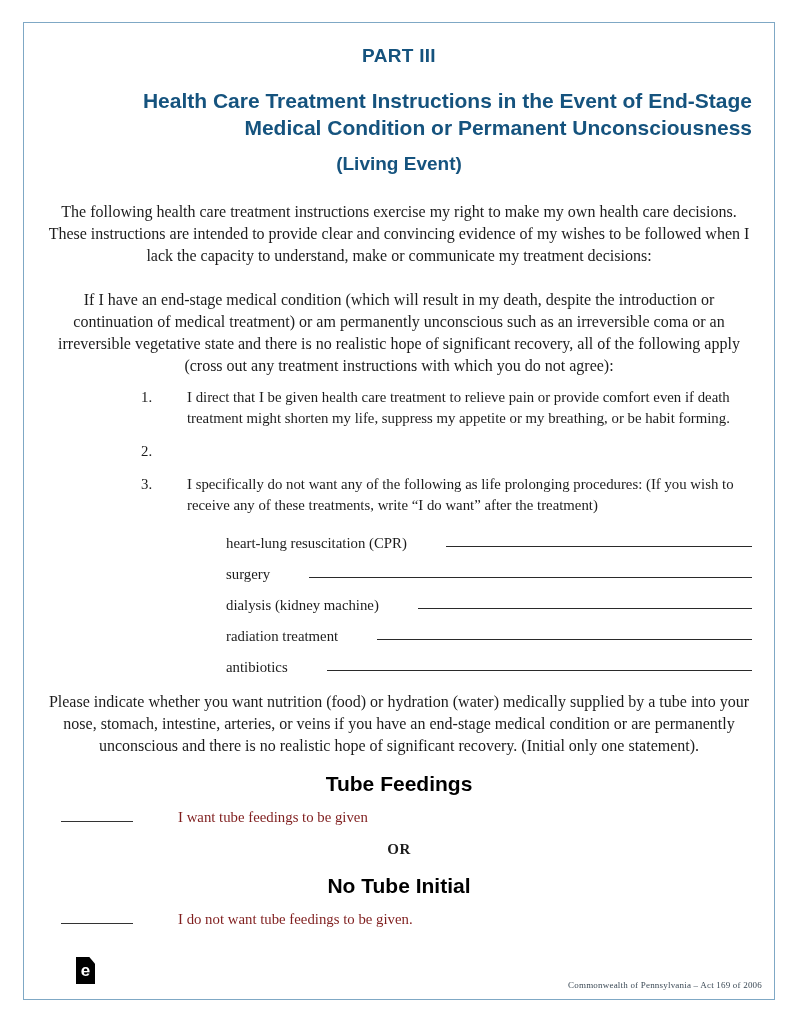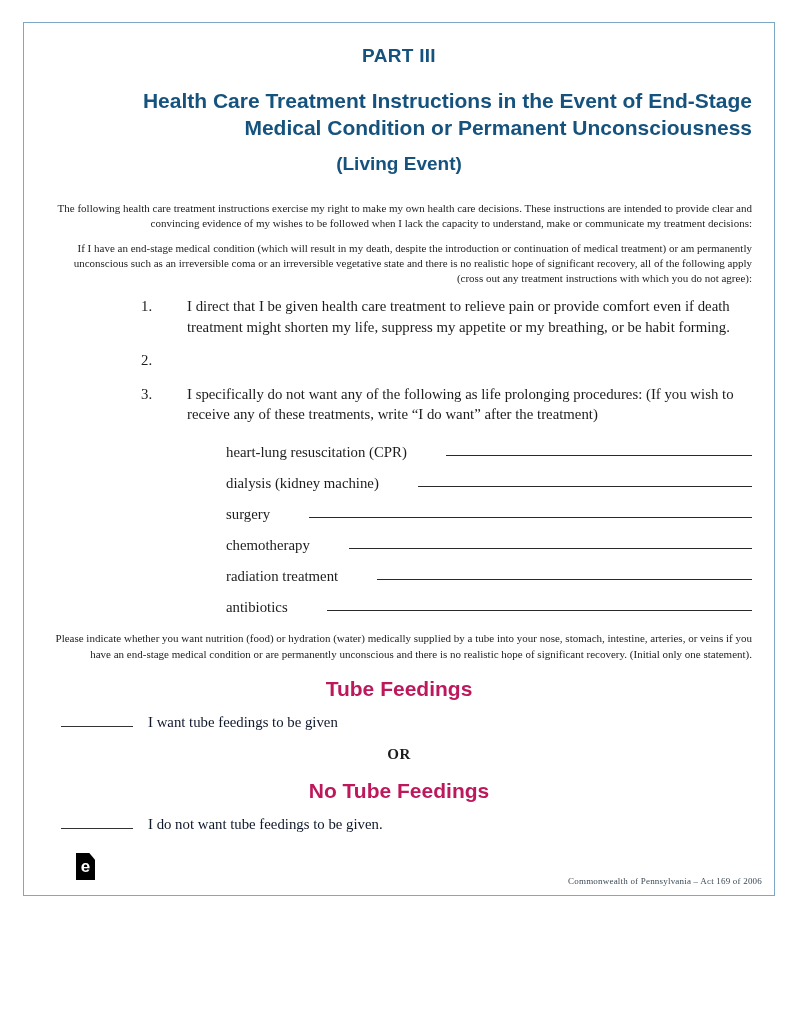--- a/index.html
+++ b/index.html
@@ -9,21 +9,21 @@
     width: 791px;
     height: 1024px;
     position: relative;
     font-family: "Liberation Serif", serif;
   }
   .page-border {
     position: absolute;
     left: 23px;
     top: 22px;
     width: 752px;
-    height: 874px;
+    height: 978px;
     border: 1px solid #7fa8c5;
     box-sizing: border-box;
     padding: 20px 22px 0 22px;
     background: #ffffff;
   }
   .part-title {
     text-align: center;
     font-family: "Liberation Sans", sans-serif;
     font-weight: bold;
     font-size: 19px;
@@ -42,27 +42,27 @@
   }
   .subtitle {
     text-align: center;
     font-family: "Liberation Sans", sans-serif;
     font-weight: bold;
     font-size: 19px;
     color: #15537e;
     margin-top: 11px;
   }
   .para {
-    font-size: 11px;
+    font-size: 16px;
     line-height: 1.38;
     color: #1c1c1c;
-    text-align: right;
+    text-align: center;
   }
   .para-intro { margin-top: 26px; }
-  .para-conditions { margin-top: 10px; }
+  .para-conditions { margin-top: 22px; }
   .para-nutrition { margin-top: 16px; }
   .directive {
     display: flex;
     padding-left: 95px;
     font-size: 14.8px;
     line-height: 1.38;
     color: #1c1c1c;
   }
   .directive-1 { margin-top: 10px; }
   .directive-2 { margin-top: 13px; }
@@ -91,31 +91,32 @@
     border-bottom: 1.3px solid #2a2a2a;
     margin-left: 5px;
     margin-bottom: 4px;
     min-height: 12px;
   }
   .section-heading {
     text-align: center;
     font-family: "Liberation Sans", sans-serif;
     font-weight: bold;
     font-size: 21px;
-    color: #be185d;
+    color: #000000;
   }
   .tube-heading { margin-top: 15px; }
   .no-tube-heading { margin-top: 16px; }
   .option-row {
     display: flex;
     align-items: baseline;
     margin-top: 13px;
     font-size: 14.8px;
-    color: #0f172a;
+    color: #7f1d1d;
     padding-left: 15px;
+    gap: 30px;
   }
   .initial-line {
     width: 72px;
     flex: none;
     border-bottom: 1.2px solid #333;
     align-self: flex-end;
     margin-bottom: 4px;
     margin-right: 15px;
     min-height: 12px;
   }
@@ -187,29 +188,25 @@
     <span class="directive-number">3.</span>
     <span class="directive-text">I specifically do not want any of the following as life prolonging procedures:  (If you wish to receive any of these treatments, write “I do want” after the treatment)</span>
   </div>
 
   <div class="treatments">
     <div class="treatment-row">
       <span class="treatment-label">heart-lung resuscitation (CPR)</span>
       <span class="treatment-line"></span>
     </div>
     <div class="treatment-row">
+      <span class="treatment-label">surgery</span>
+      <span class="treatment-line"></span>
+    </div>
+    <div class="treatment-row">
       <span class="treatment-label">dialysis (kidney machine)</span>
-      <span class="treatment-line"></span>
-    </div>
-    <div class="treatment-row">
-      <span class="treatment-label">surgery</span>
-      <span class="treatment-line"></span>
-    </div>
-    <div class="treatment-row">
-      <span class="treatment-label">chemotherapy</span>
       <span class="treatment-line"></span>
     </div>
     <div class="treatment-row">
       <span class="treatment-label">radiation treatment</span>
       <span class="treatment-line"></span>
     </div>
     <div class="treatment-row">
       <span class="treatment-label">antibiotics</span>
       <span class="treatment-line"></span>
     </div>
@@ -219,21 +216,21 @@
 
   <div class="section-heading tube-heading">Tube Feedings</div>
 
   <div class="option-row">
     <span class="initial-line"></span>
     <span>I want tube feedings to be given</span>
   </div>
 
   <div class="or-label">OR</div>
 
-  <div class="section-heading no-tube-heading">No Tube Feedings</div>
+  <div class="section-heading no-tube-heading">No Tube Initial</div>
 
   <div class="option-row">
     <span class="initial-line"></span>
     <span>I do not want tube feedings to be given.</span>
   </div>
 
   <div class="footer">
     <div class="doc-logo">e</div>
     <div class="footer-text">Commonwealth of Pennsylvania – Act 169 of 2006</div>
   </div>

